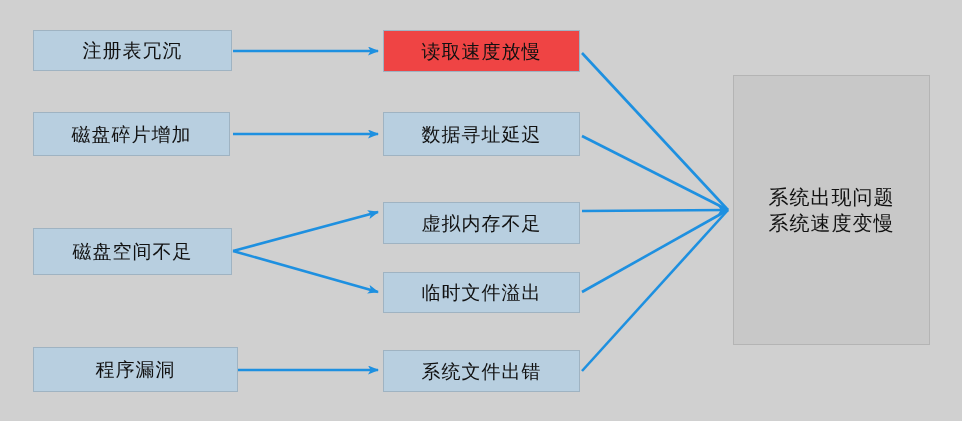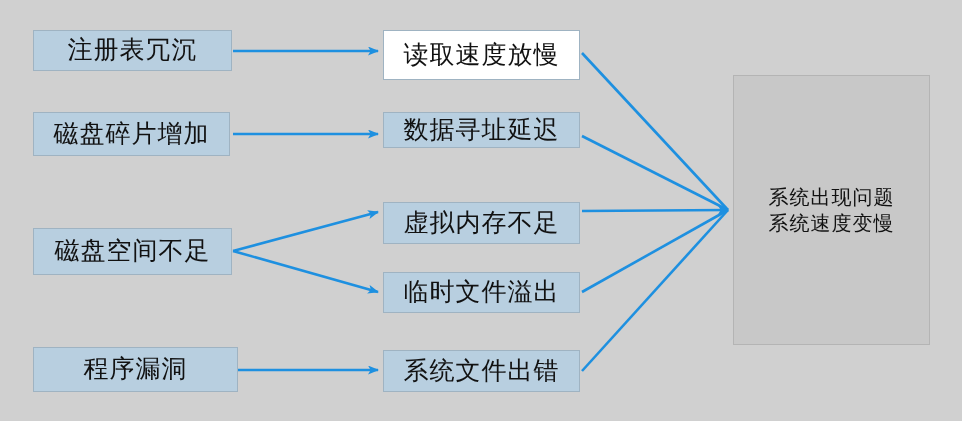--- a/index.html
+++ b/index.html
@@ -36,21 +36,21 @@
     text-align: center;
     color: #111111;
     letter-spacing: 1px;
     line-height: 1.3;
     white-space: pre-line;
   }
   .node.cause,
   .node.effect {
     background: #b8cfe0;
     border: 1px solid #9fb3c2;
-    font-size: 25px;
+    font-size: 19px;
   }
   .node.result {
     background: #c8c8c8;
     border: 1px solid #b4b4b4;
     font-size: 20px;
   }
 </style>
 </head>
 <body>
 
@@ -85,25 +85,25 @@
   </div>
 
   <div class="node cause" style="left: 33px; top: 228px; width: 199px; height: 47px; background: rgb(184, 207, 224); border-color: rgb(159, 179, 194); color: rgb(17, 17, 17);">
     <span>磁盘空间不足</span>
   </div>
 
   <div class="node cause" style="left: 33px; top: 347px; width: 205px; height: 45px; background: rgb(184, 207, 224); border-color: rgb(159, 179, 194); color: rgb(17, 17, 17);">
     <span>程序漏洞</span>
   </div>
 
-  <div class="node effect" style="left: 383px; top: 30px; width: 197px; height: 50px; background: #ffffff; border-color: rgb(159, 179, 194); color: rgb(17, 17, 17);">
+  <div class="node effect" style="left: 383px; top: 30px; width: 197px; height: 42px; background: #ef4444; border-color: rgb(159, 179, 194); color: rgb(17, 17, 17);">
     <span>读取速度放慢</span>
   </div>
 
-  <div class="node effect" style="left: 383px; top: 112px; width: 197px; height: 36px; background: rgb(184, 207, 224); border-color: rgb(159, 179, 194); color: rgb(17, 17, 17);">
+  <div class="node effect" style="left: 383px; top: 112px; width: 197px; height: 44px; background: rgb(184, 207, 224); border-color: rgb(159, 179, 194); color: rgb(17, 17, 17);">
     <span>数据寻址延迟</span>
   </div>
 
   <div class="node effect" style="left: 383px; top: 190px; width: 197px; height: 42px; background: rgb(184, 207, 224); border-color: rgb(159, 179, 194); color: rgb(17, 17, 17); margin-top: 12px;">
     <span>虚拟内存不足</span>
   </div>
 
   <div class="node effect" style="left: 383px; top: 272px; width: 197px; height: 41px; background: rgb(184, 207, 224); border-color: rgb(159, 179, 194); color: rgb(17, 17, 17);">
     <span>临时文件溢出</span>
   </div>

